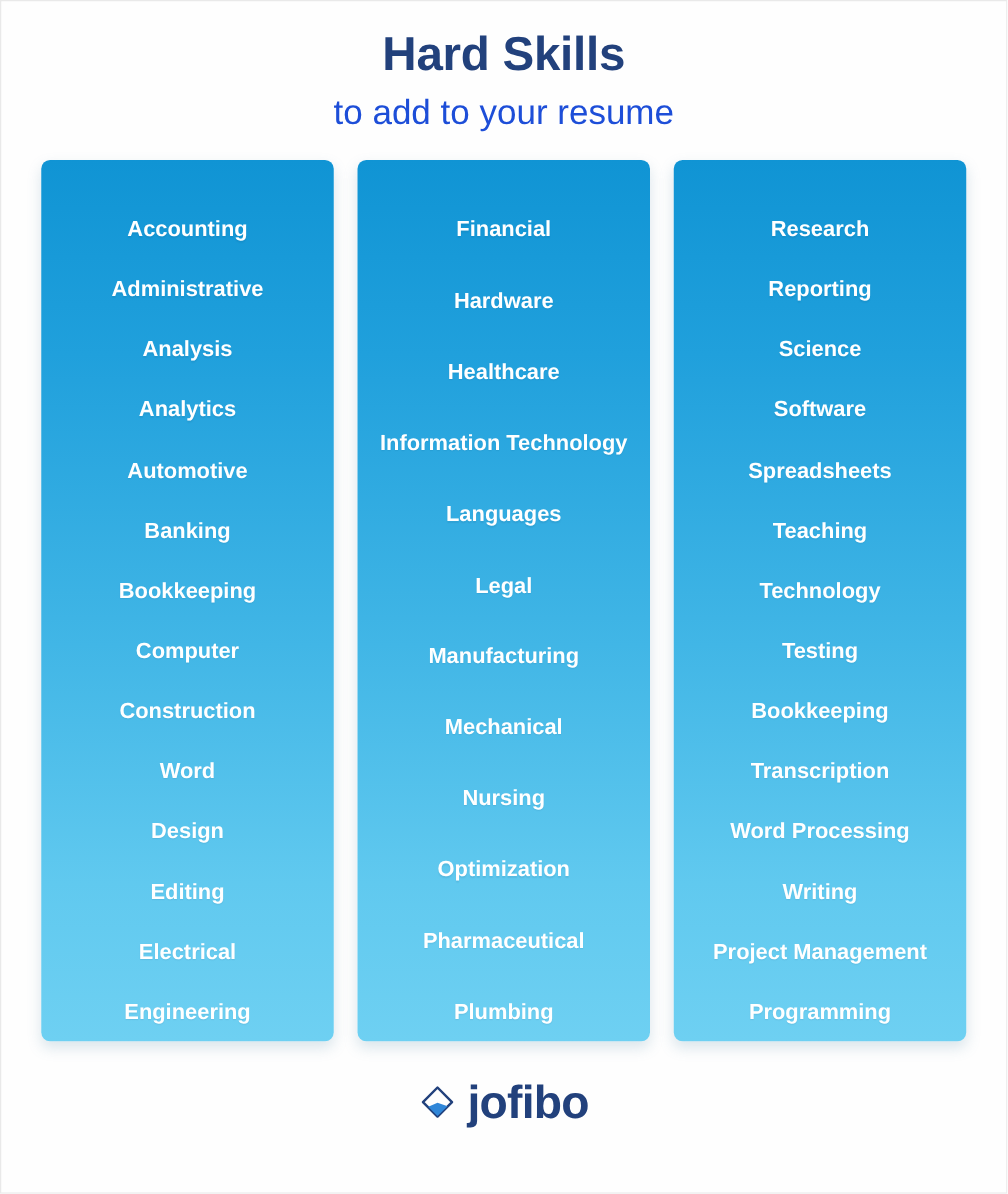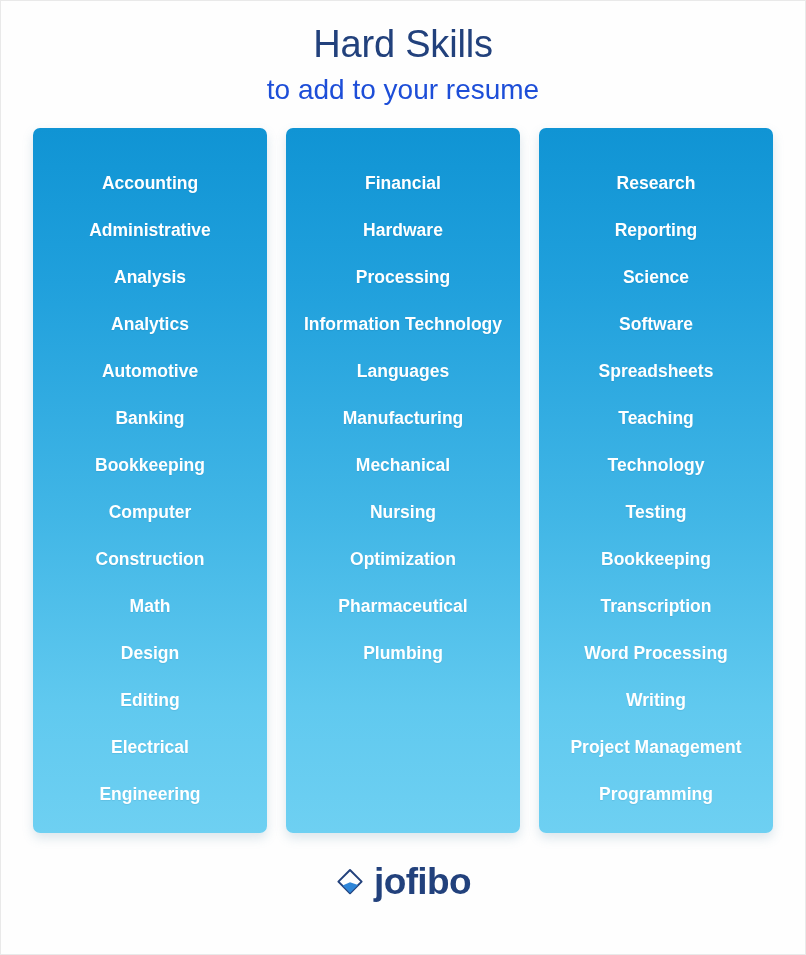--- a/index.html
+++ b/index.html
@@ -25,21 +25,21 @@
     align-items: center;
   }
   
   .header {
     width: 100%;
     text-align: center;
     padding-top: 22px;
   }
   .poster-title {
     font-size: 38px;
-    font-weight: normal;
+    font-weight: bold;
     color: #22417c;
     letter-spacing: -0.2px;
     line-height: 1.15;
     margin: 0;
   }
   .poster-subtitle {
     font-size: 28px;
     font-weight: normal;
     color: #1d4ed8;
     line-height: 1.2;
@@ -57,20 +57,21 @@
     width: 234px;
     height: 705px;
     box-sizing: border-box;
     border-radius: 7px;
     background: linear-gradient(180deg, #1094d4 0%, #20a0dc 22%, #41b6e6 55%, #60c9ef 82%, #6ed0f2 100%);
     box-shadow: 0 5px 11px rgba(90, 140, 170, 0.22);
     padding-top: 32px;
     display: flex;
     flex-direction: column;
     align-items: center;
+    justify-content: space-between;
   }
   .skill-item {
     width: 100%;
     text-align: center;
     color: #ffffff;
     font-size: 17.5px;
     font-weight: bold;
     line-height: 1;
     height: 47px;
     display: flex;
@@ -115,32 +116,33 @@
     <div class="skill-card">
         <div class="skill-item">Accounting</div>
         <div class="skill-item">Administrative</div>
         <div class="skill-item">Analysis</div>
         <div class="skill-item">Analytics</div>
         <div class="skill-item">Automotive</div>
         <div class="skill-item">Banking</div>
         <div class="skill-item">Bookkeeping</div>
         <div class="skill-item">Computer</div>
         <div class="skill-item">Construction</div>
-        <div class="skill-item">Math</div>
+        <div class="skill-item">Word</div>
         <div class="skill-item">Design</div>
         <div class="skill-item">Editing</div>
         <div class="skill-item">Electrical</div>
         <div class="skill-item">Engineering</div>
       </div>
     <div class="skill-card">
         <div class="skill-item">Financial</div>
         <div class="skill-item">Hardware</div>
-        <div class="skill-item">Processing</div>
+        <div class="skill-item">Healthcare</div>
         <div class="skill-item">Information Technology</div>
         <div class="skill-item">Languages</div>
+        <div class="skill-item">Legal</div>
         <div class="skill-item">Manufacturing</div>
         <div class="skill-item">Mechanical</div>
         <div class="skill-item">Nursing</div>
         <div class="skill-item">Optimization</div>
         <div class="skill-item">Pharmaceutical</div>
         <div class="skill-item">Plumbing</div>
       </div>
     <div class="skill-card">
         <div class="skill-item">Research</div>
         <div class="skill-item">Reporting</div>

